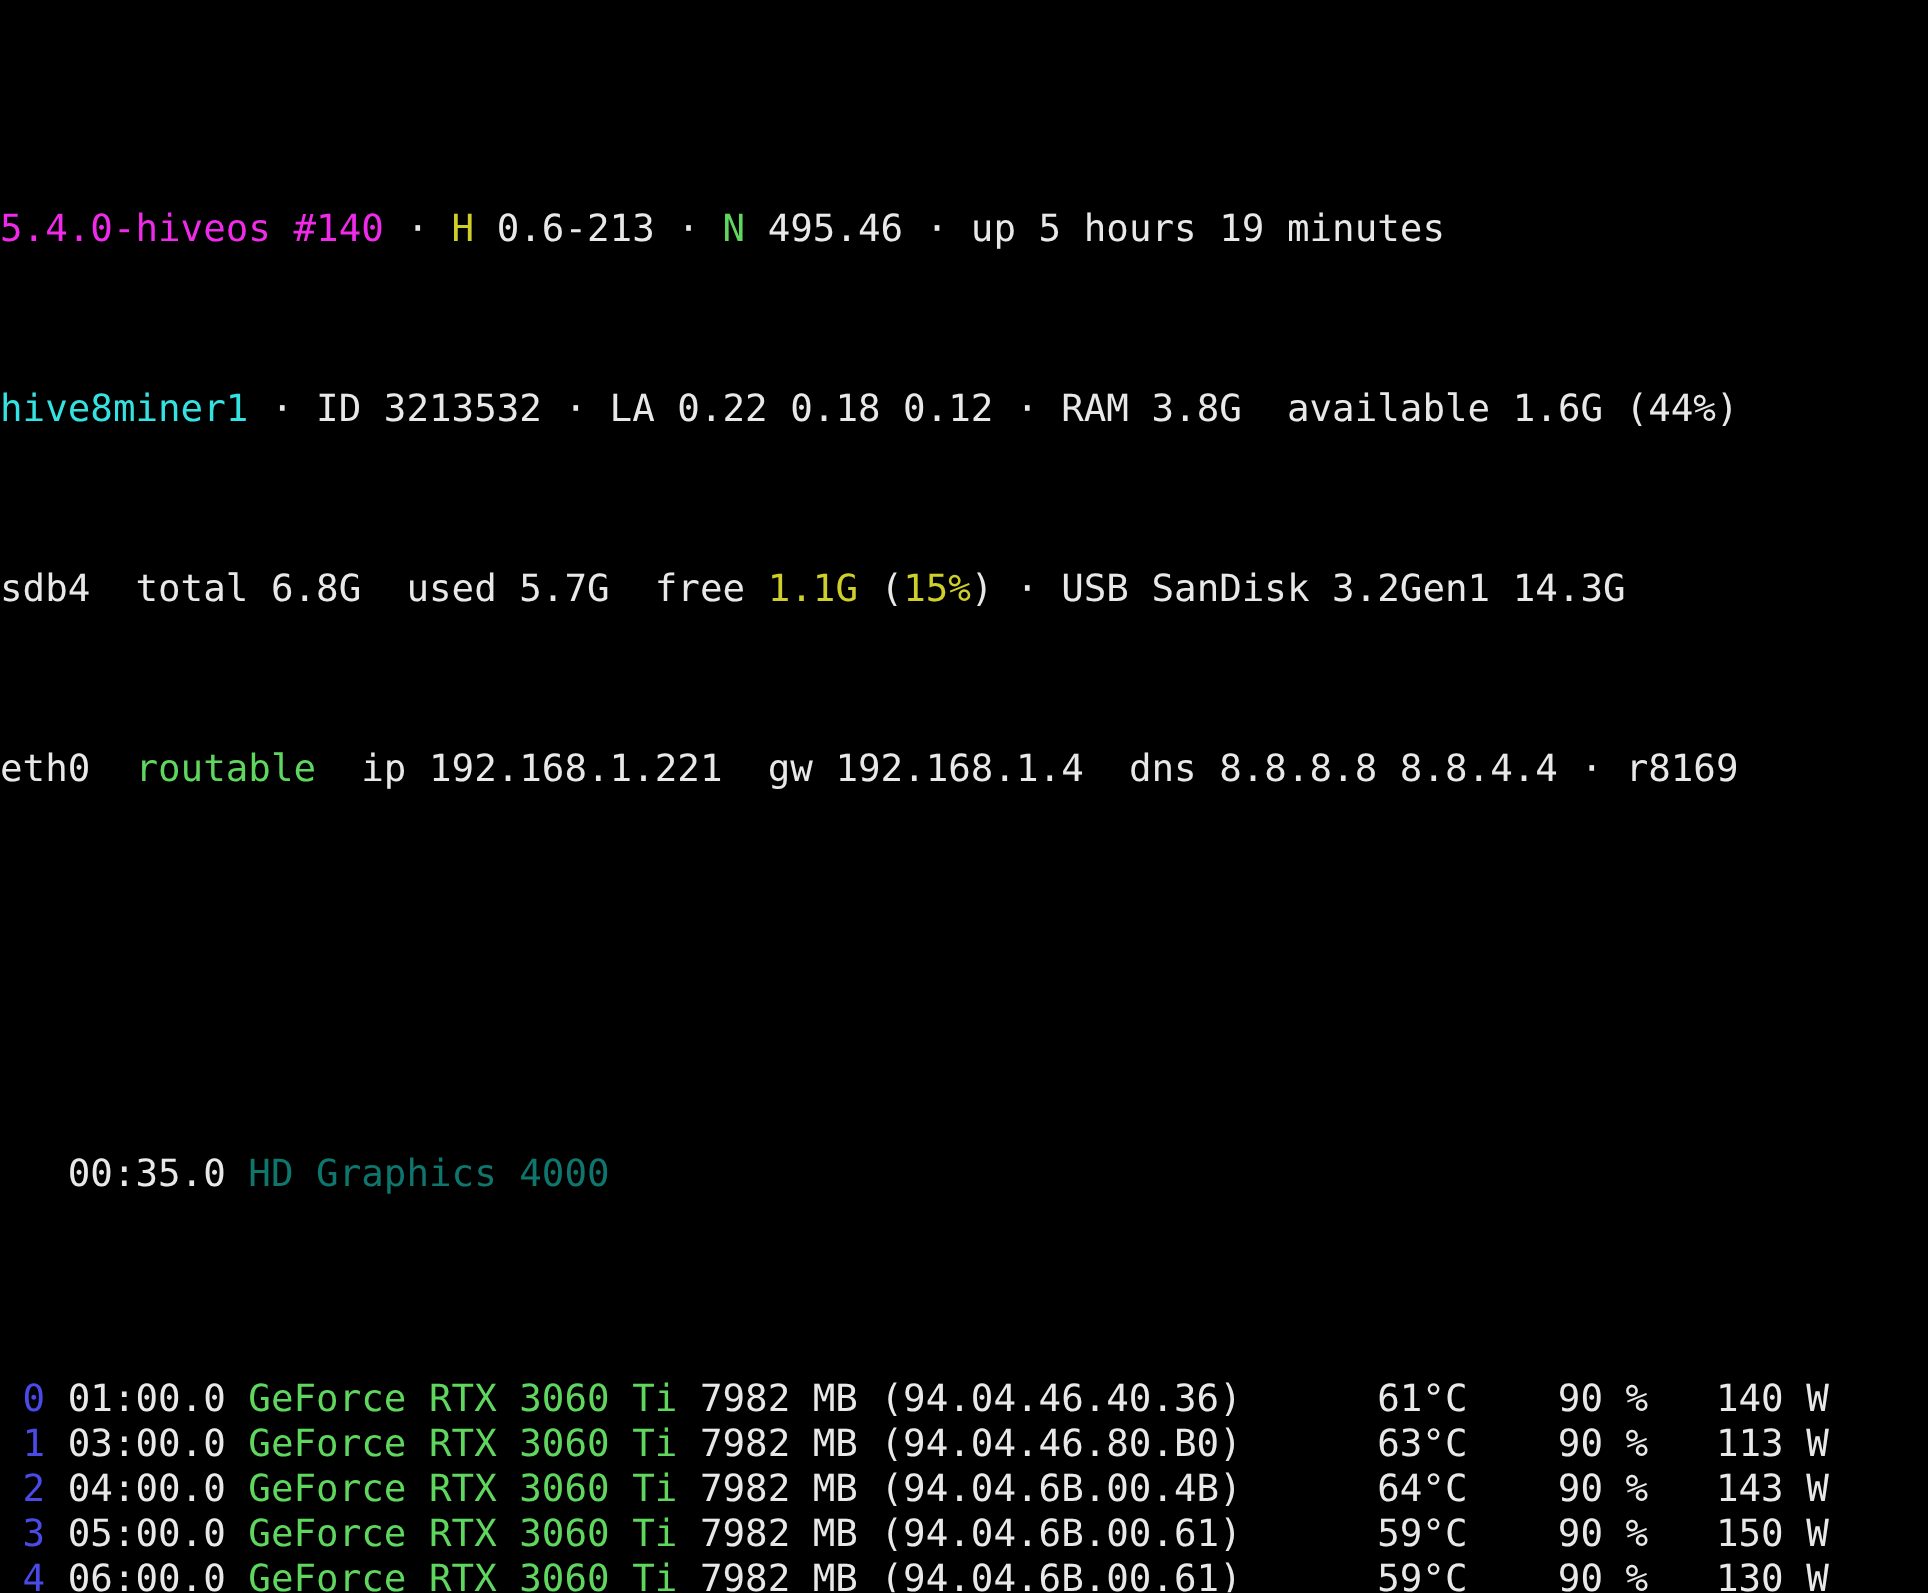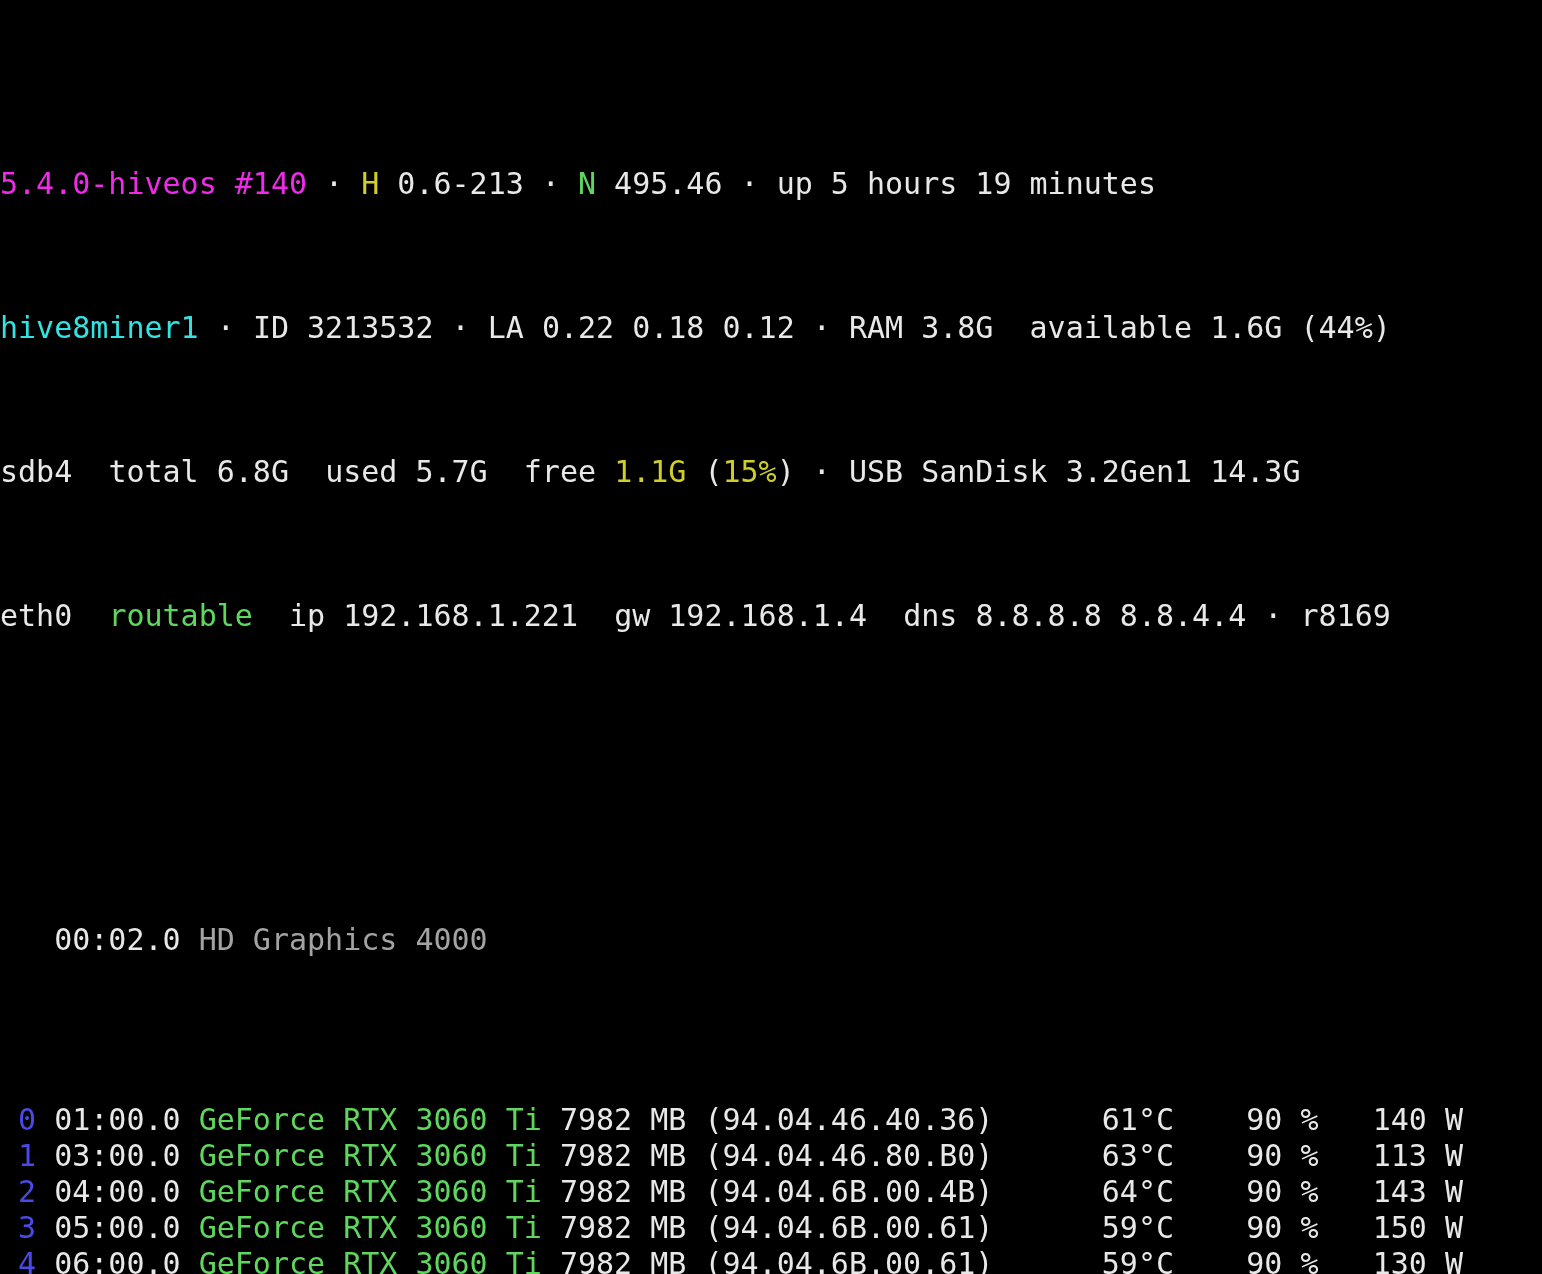--- a/index.html
+++ b/index.html
@@ -36,40 +36,40 @@
   }
   .blank { height: 36px; }
 
   
   .c-white    { color: #e8e8e8; }
   .c-magenta  { color: #ef2ae8; }
   .c-yellow   { color: #cfcf2a; }
   .c-green    { color: #5fd75f; }
   .c-cyan     { color: #34e2e2; margin-top: 48px; }
   .c-blue     { color: #4a4ae8; }
-  .c-olive    { color: #a3a3a3; }
+  .c-olive    { color: #0f766e; }
 </style>
 </head>
 <body>
 
 <div id="terminal">
 
   
   <span class="line"><span class="c-magenta">5.4.0-hiveos #140</span><span class="c-white"> · </span><span class="c-yellow">H</span><span class="c-white"> </span><span class="c-white">0.6-213</span><span class="c-white"> · </span><span class="c-green">N</span><span class="c-white"> </span><span class="c-white">495.46</span><span class="c-white"> · </span><span class="c-white">up 5 hours 19 minutes</span></span>
 
   <span class="line"><span class="c-cyan">hive8miner1</span><span class="c-white"> · </span><span class="c-white">ID</span><span class="c-white"> </span><span class="c-white">3213532</span><span class="c-white"> · </span><span class="c-white">LA</span><span class="c-white"> </span><span class="c-white">0.22 0.18 0.12</span><span class="c-white"> · </span><span class="c-white">RAM</span><span class="c-white"> </span><span class="c-white">3.8G</span><span class="c-white">  </span><span class="c-white">available</span><span class="c-white"> </span><span class="c-white">1.6G (44%)</span></span>
 
   <span class="line"><span class="c-white">sdb4</span><span class="c-white">  </span><span class="c-white">total</span><span class="c-white"> </span><span class="c-white">6.8G</span><span class="c-white">  </span><span class="c-white">used</span><span class="c-white"> </span><span class="c-white">5.7G</span><span class="c-white">  </span><span class="c-white">free</span><span class="c-white"> </span><span class="c-yellow">1.1G</span><span class="c-white"> (</span><span class="c-yellow">15%</span><span class="c-white">)</span><span class="c-white"> · </span><span class="c-white">USB</span><span class="c-white"> </span><span class="c-white">SanDisk 3.2Gen1 14.3G</span></span>
 
   <span class="line"><span class="c-white">eth0</span><span class="c-white">  </span><span class="c-green">routable</span><span class="c-white">  </span><span class="c-white">ip</span><span class="c-white"> </span><span class="c-white">192.168.1.221</span><span class="c-white">  </span><span class="c-white">gw</span><span class="c-white"> </span><span class="c-white">192.168.1.4</span><span class="c-white">  </span><span class="c-white">dns</span><span class="c-white"> </span><span class="c-white">8.8.8.8 8.8.4.4</span><span class="c-white"> · </span><span class="c-white">r8169</span></span>
 
   <span class="line blank"> </span>
 
   
-  <span class="line"><span class="c-white">   </span><span class="c-white">00:02.0</span><span class="c-white"> </span><span class="c-olive">HD Graphics 4000</span></span>
+  <span class="line"><span class="c-white">   </span><span class="c-white">00:35.0</span><span class="c-white"> </span><span class="c-olive">HD Graphics 4000</span></span>
 
   
   <div id="gpu-table"><span class="line"><span class="c-blue"> 0 </span><span class="c-white">01:00.0 </span><span class="c-green">GeForce RTX 3060 Ti </span><span class="c-white">7982 MB </span><span class="c-white">(94.04.46.40.36)</span><span class="c-white">      61°C</span><span class="c-white">    90 %</span><span class="c-white">   140 W</span></span><span class="line"><span class="c-blue"> 1 </span><span class="c-white">03:00.0 </span><span class="c-green">GeForce RTX 3060 Ti </span><span class="c-white">7982 MB </span><span class="c-white">(94.04.46.80.B0)</span><span class="c-white">      63°C</span><span class="c-white">    90 %</span><span class="c-white">   113 W</span></span><span class="line"><span class="c-blue"> 2 </span><span class="c-white">04:00.0 </span><span class="c-green">GeForce RTX 3060 Ti </span><span class="c-white">7982 MB </span><span class="c-white">(94.04.6B.00.4B)</span><span class="c-white">      64°C</span><span class="c-white">    90 %</span><span class="c-white">   143 W</span></span><span class="line"><span class="c-blue"> 3 </span><span class="c-white">05:00.0 </span><span class="c-green">GeForce RTX 3060 Ti </span><span class="c-white">7982 MB </span><span class="c-white">(94.04.6B.00.61)</span><span class="c-white">      59°C</span><span class="c-white">    90 %</span><span class="c-white">   150 W</span></span><span class="line"><span class="c-blue"> 4 </span><span class="c-white">06:00.0 </span><span class="c-green">GeForce RTX 3060 Ti </span><span class="c-white">7982 MB </span><span class="c-white">(94.04.6B.00.61)</span><span class="c-white">      59°C</span><span class="c-white">    90 %</span><span class="c-white">   130 W</span></span></div>
 
   
 
   
   
 
   

